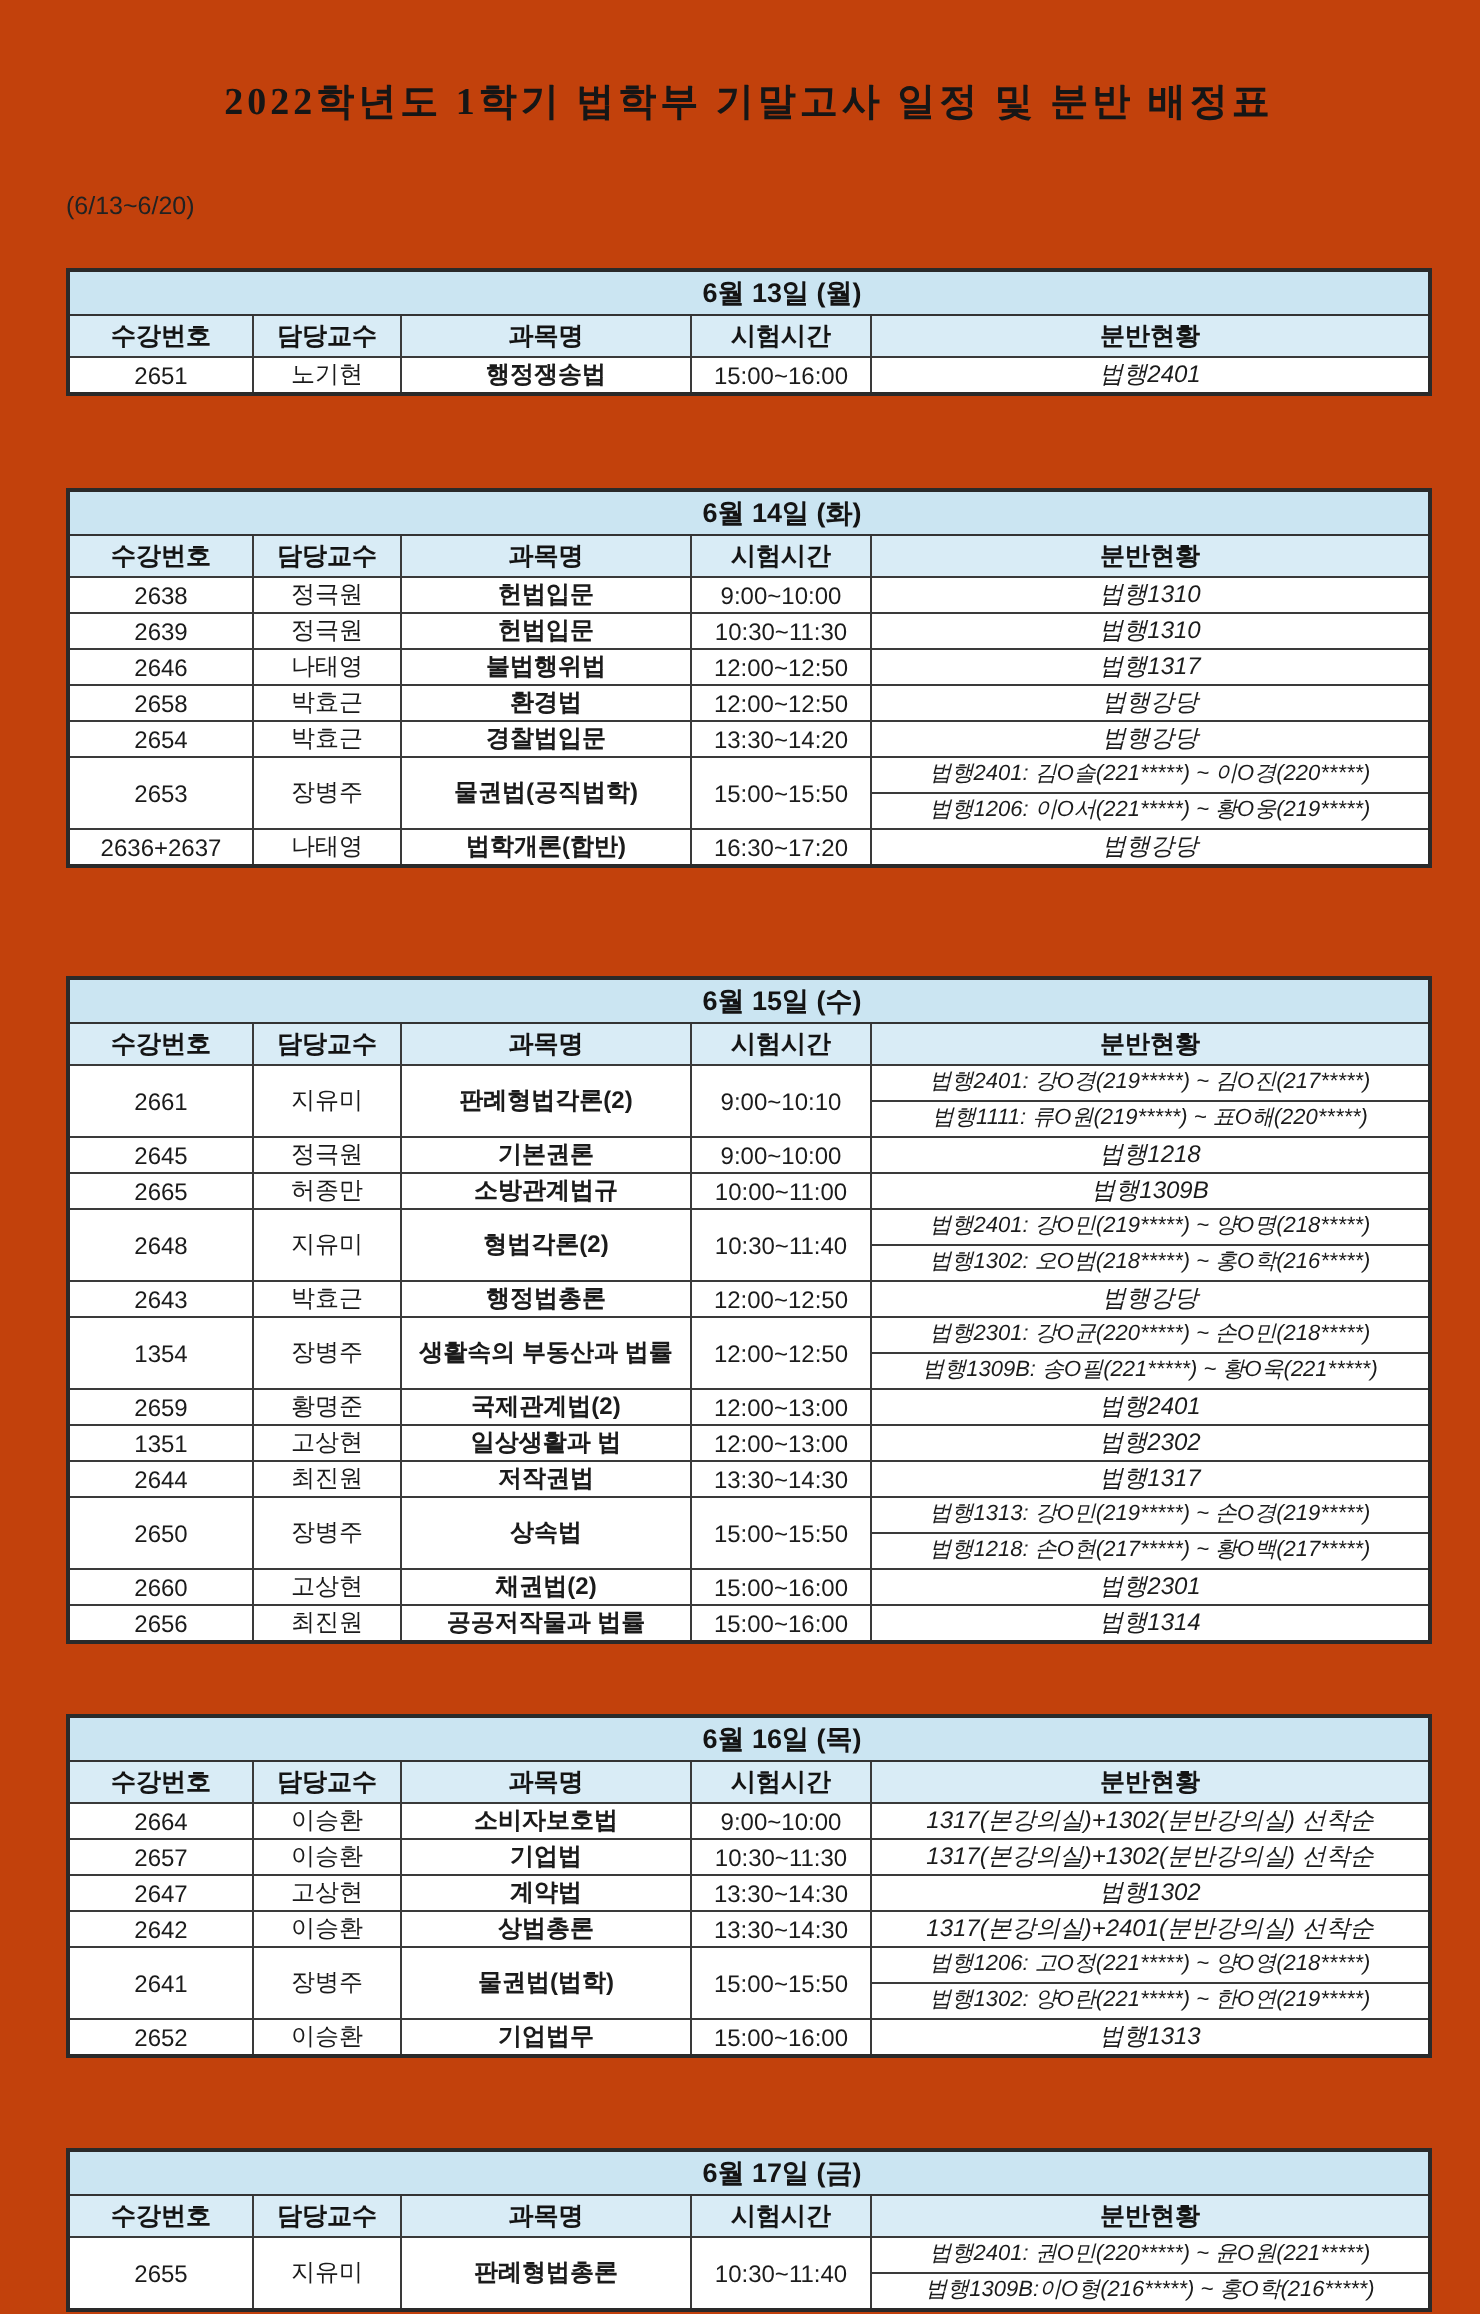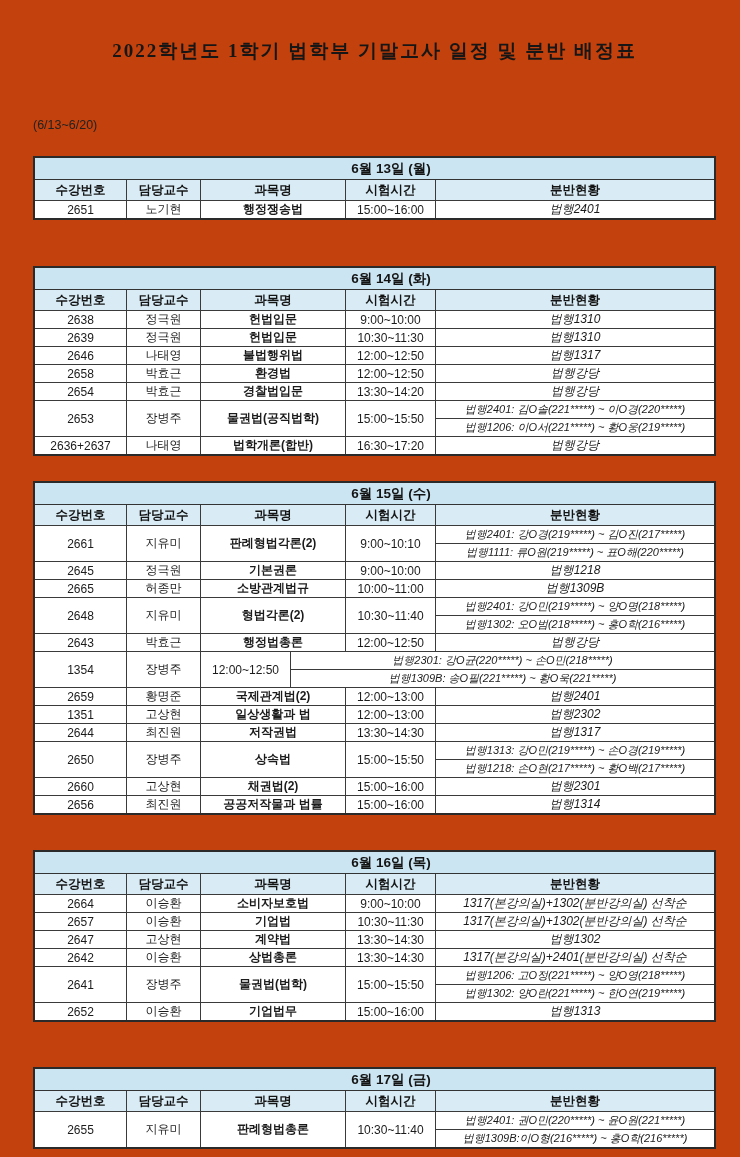--- a/index.html
+++ b/index.html
@@ -17,34 +17,34 @@
   .doc-title {
     margin: 0;
     text-align: center;
     font-family: "Liberation Serif", serif;
     font-size: 19px;
     font-weight: bold;
     letter-spacing: 2px;
     color: #161616;
   }
   .date-range {
-    margin-top: 54px;
+    margin-top: 32px;
     font-size: 12.5px;
     color: #222;
   }
   .tables { margin-top: 24px; }
   .extable {
     width: 683px;
     border: 2px solid #2a2a2a;
     box-sizing: border-box;
     background: #fff;
   }
   .extable + .extable { margin-top: 45px; }
   .extable:nth-of-type(2) { margin-top: 46px; }
-  .extable:nth-of-type(3) { margin-top: 25px; }
+  .extable:nth-of-type(3) { margin-top: 54px; }
   .extable:nth-of-type(4) { margin-top: 35px; }
   .extable:nth-of-type(5) { margin-top: 45px; }
   .day-head {
     background: #cbe5f2;
     text-align: center;
     font-weight: bold;
     font-size: 13.5px;
     height: 21px;
     line-height: 21px;
     border-bottom: 1px solid #333;
@@ -241,20 +241,21 @@
           <div class="cell c2">박효근</div>
           <div class="cell c3">행정법총론</div>
           <div class="cell c4">12:00~12:50</div>
           <div class="cell c5 assign-cell">
             <div class="assign-line">법행강당</div>
           </div>
         </div>
         <div class="brow">
           <div class="cell c1">1354</div>
           <div class="cell c2">장병주</div>
+          <div class="cell c3">생활속의 부동산과 법률</div>
           <div class="cell c4">12:00~12:50</div>
           <div class="cell c5 assign-cell multi">
             <div class="assign-line">법행2301: 강O균(220*****) ~ 손O민(218*****)</div>
             <div class="assign-line">법행1309B: 송O필(221*****) ~ 황O욱(221*****)</div>
           </div>
         </div>
         <div class="brow">
           <div class="cell c1">2659</div>
           <div class="cell c2">황명준</div>
           <div class="cell c3">국제관계법(2)</div>

